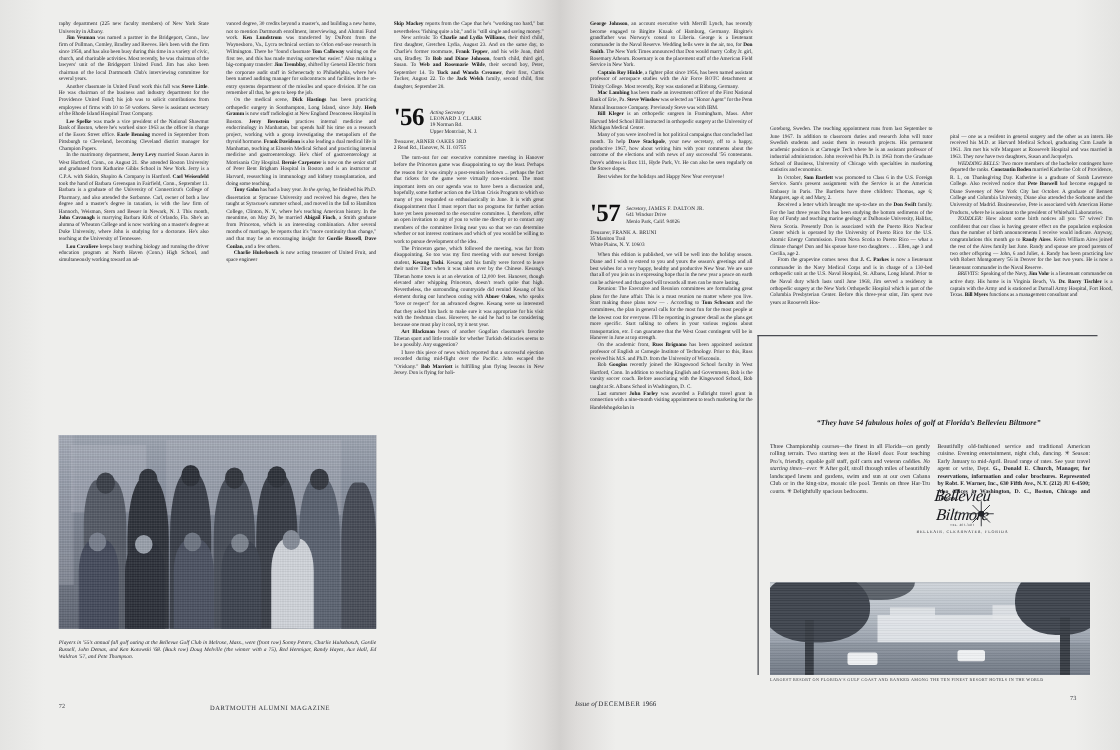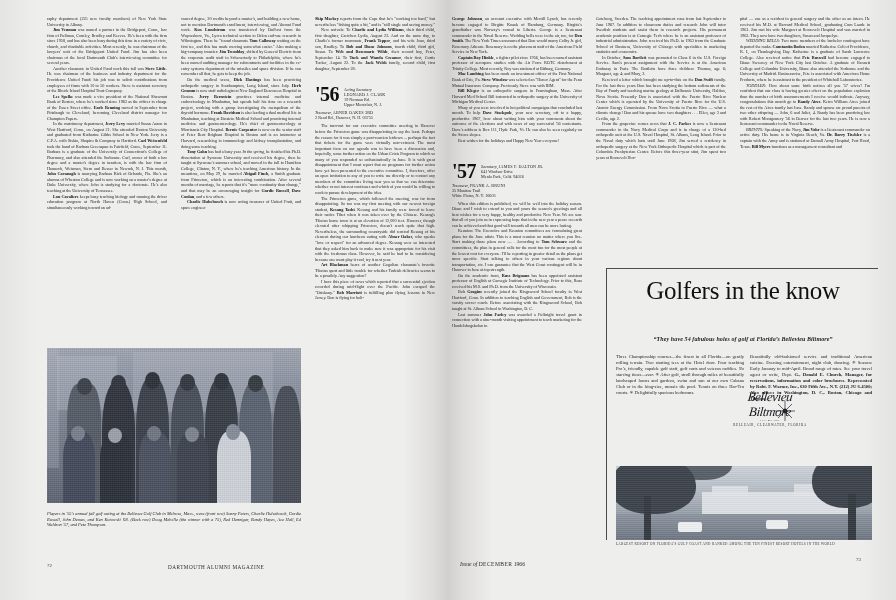--- a/index.html
+++ b/index.html
@@ -203,21 +203,21 @@
     <div class="caption" style="position:absolute;left:47px;top:508px;width:254px;">
       <span>Players in '55's annual fall golf outing at the Bellevue Golf Club in Melrose, Mass., were (front row) Sonny Peters, Charlie Hulsebosch, Gordie Russell, John Demas, and Ken Kotowski '68. (Back row) Doug Melville (the winner with a 75), Red Hennigar, Randy Hayes, Ace Hall, Ed Waldron '57, and Pete Thompson.</span>
     </div>
 
     <div class="folio" style="position:absolute;left:47px;top:563px;">72</div>
     <div class="runfoot" style="position:absolute;left:168px;top:564px;">DARTMOUTH ALUMNI MAGAZINE</div>
   </div>
 
   <div class="page right">
 
-    <div class="cols" style="left:4px;top:16px;width:420px;">
+    <div class="cols" style="left:24px;top:16px;width:420px;align-items:center;">
 
       <div class="col" style="width:130px;">
         <div class="txt">
           <p class="noind"><b>George Johnson</b><span>, an account executive with Merrill Lynch, has recently become engaged to Birgitte Knaak of Hamburg, Germany. Birgitte's grandfather was Norway's consul to Liberia. George is a lieutenant commander in the Naval Reserve. Wedding bells were in the air, too, for </span><b>Don Smith</b><span>. The New York Times announced that Don would marry Colby Jr. girl, Rosemary Athearn. Rosemary is on the placement staff of the American Field Service in New York.</span></p>
           <p><b>Captain Roy Hinkle</b><span>, a fighter pilot since 1956, has been named assistant professor of aerospace studies with the Air Force ROTC detachment at Trinity College. Most recently, Roy was stationed at Bitburg, Germany.</span></p>
           <p><b>Mac Lambing</b><span> has been made an investment officer of the First National Bank of Erie, Pa. </span><b>Steve Winslow</b><span> was selected an "Honor Agent" for the Penn Mutual Insurance Company. Previously Steve was with IBM.</span></p>
           <p><b>Bill Kleger</b><span> is an orthopedic surgeon in Framingham, Mass. After Harvard Med School Bill instructed in orthopedic surgery at the University of Michigan Medical Center.</span></p>
           <p><span>Many of you were involved in hot political campaigns that concluded last month. To help </span><b>Dave Stackpole</b><span>, your new secretary, off to a happy, productive 1967, how about writing him with your comments about the outcome of the elections and with news of any successful '56 contestants. Dave's address is Box 111, Hyde Park, Vt. He can also be seen regularly on the Stowe slopes.</span></p>
           <p><span>Best wishes for the holidays and Happy New Year everyone!</span></p>
         </div>
@@ -258,21 +258,20 @@
         <p><i>WEDDING BELLS:</i><span> Two more members of the bachelor contingent have departed the ranks. </span><b>Constantin Boden</b><span> married Katherine Colt of Providence, R. I., on Thanksgiving Day. Katherine is a graduate of Sarah Lawrence College. Also received notice that </span><b>Pete Buswell</b><span> had become engaged to Diane Sweeney of New York City last October. A graduate of Bennett College and Columbia University, Diane also attended the Sorbonne and the University of Madrid. Businesswise, Pete is associated with American Home Products, where he is assistant to the president of Whitehall Laboratories.</span></p>
         <p><i>TODDLER:</i><span> How about some birth notices all you '57 wives? I'm confident that our class is having greater effect on the population explosion than the number of birth announcements I receive would indicate. Anyway, congratulations this month go to </span><b>Randy Aires</b><span>. Keirn William Aires joined the rest of the Aires family last June. Randy and spouse are proud parents of two other offspring — John, 6 and Juliet, 4. Randy has been practicing law with Robert Montgomery '56 in Denver for the last two years. He is now a lieutenant commander in the Naval Reserve.</span></p>
         <p><i>BREVITS:</i><span> Speaking of the Navy, </span><b>Jim Vohr</b><span> is a lieutenant commander on active duty. His home is in Virginia Beach, Va. </span><b>Dr. Barry Tischler</b><span> is a captain with the Army and is stationed at Darnall Army Hospital, Fort Hood, Texas. </span><b>Bill Myers</b><span> functions as a management consultant and</span></p>
       </div>
     </div>
 
     <div class="ad" style="left:10px;top:268px;width:420px;height:300px;">
       <div class="ad-rule-top" style="left:148px;top:0;width:272px;"></div>
       <div class="ad-rule-left" style="left:148px;top:0;height:272px;"></div>
 
-      <div class="ad-title" style="position:absolute;left:156px;top:10px;width:258px;">Golfers in the know</div>
 
       <div class="ad-sub" style="position:absolute;left:156px;top:68px;width:258px;">“They have 54 fabulous holes of golf at Florida’s Bellevieu Biltmore”</div>
 
       <div style="position:absolute;left:158px;top:86px;width:128px;" class="ad-body">
         <span>Three Championship courses—the finest in all Florida—on gently rolling terrain. Two starting tees at the Hotel door. Four teaching Pro’s, friendly, capable golf staff, golf carts and veteran caddies. </span><i>No starting times—ever.</i><span> ✳ After golf, stroll through miles of beautifully landscaped lawns and gardens, swim and sun at our own Cabana Club or in the king-size, mosaic tile pool. Tennis on three Har-Tru courts. ✳ Delightfully spacious bedrooms.</span>
       </div>
       <div style="position:absolute;left:292px;top:86px;width:122px;" class="ad-body">
         <span>Beautifully old-fashioned service and traditional American cuisine. Evening entertainment, night club, dancing. ✳ Season: Early January to mid-April. Broad range of rates. See your travel agent or write, Dept. </span><b>G., Donald E. Church, Manager, for reservations, information and color brochures. Represented by Robt. F. Warner, Inc., 630 Fifth Ave., N.Y. (212) JU 6-4500; Also offices in Washington, D. C., Boston, Chicago and Toronto.</b>
       </div>
 

